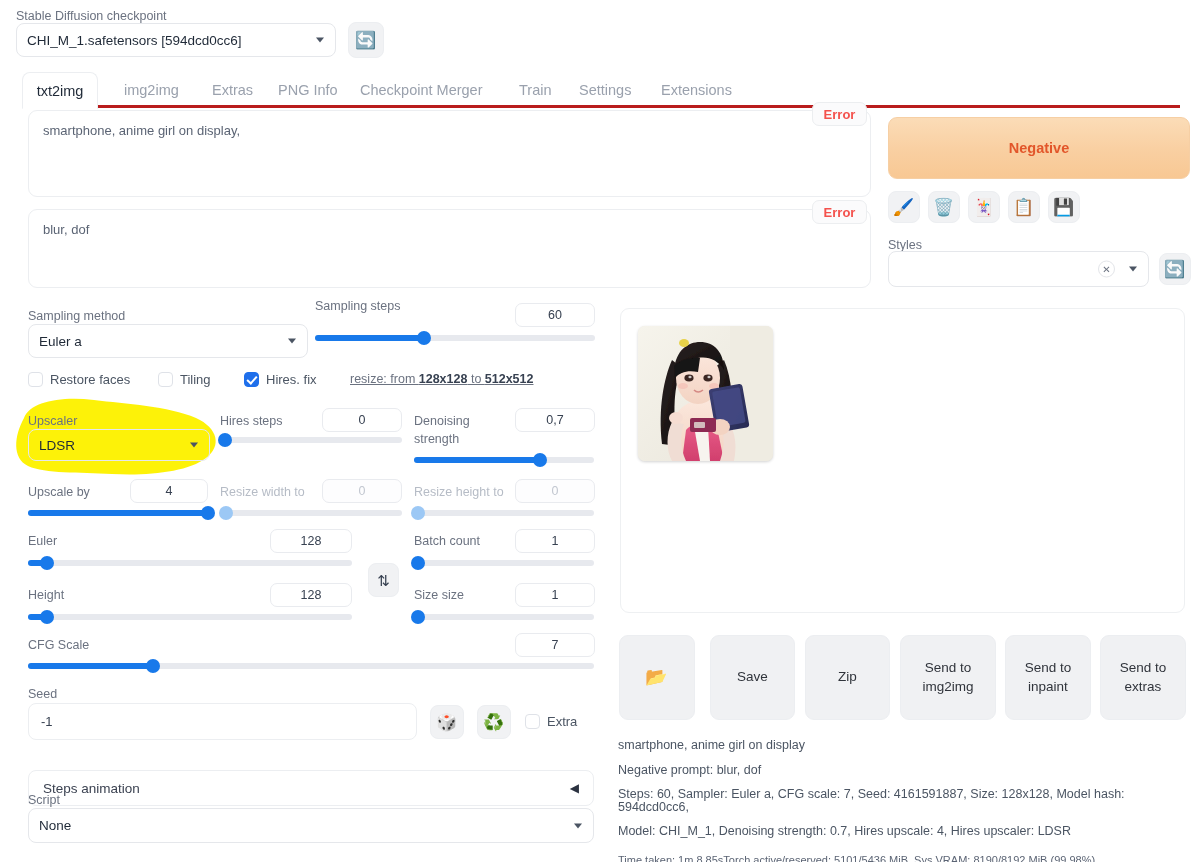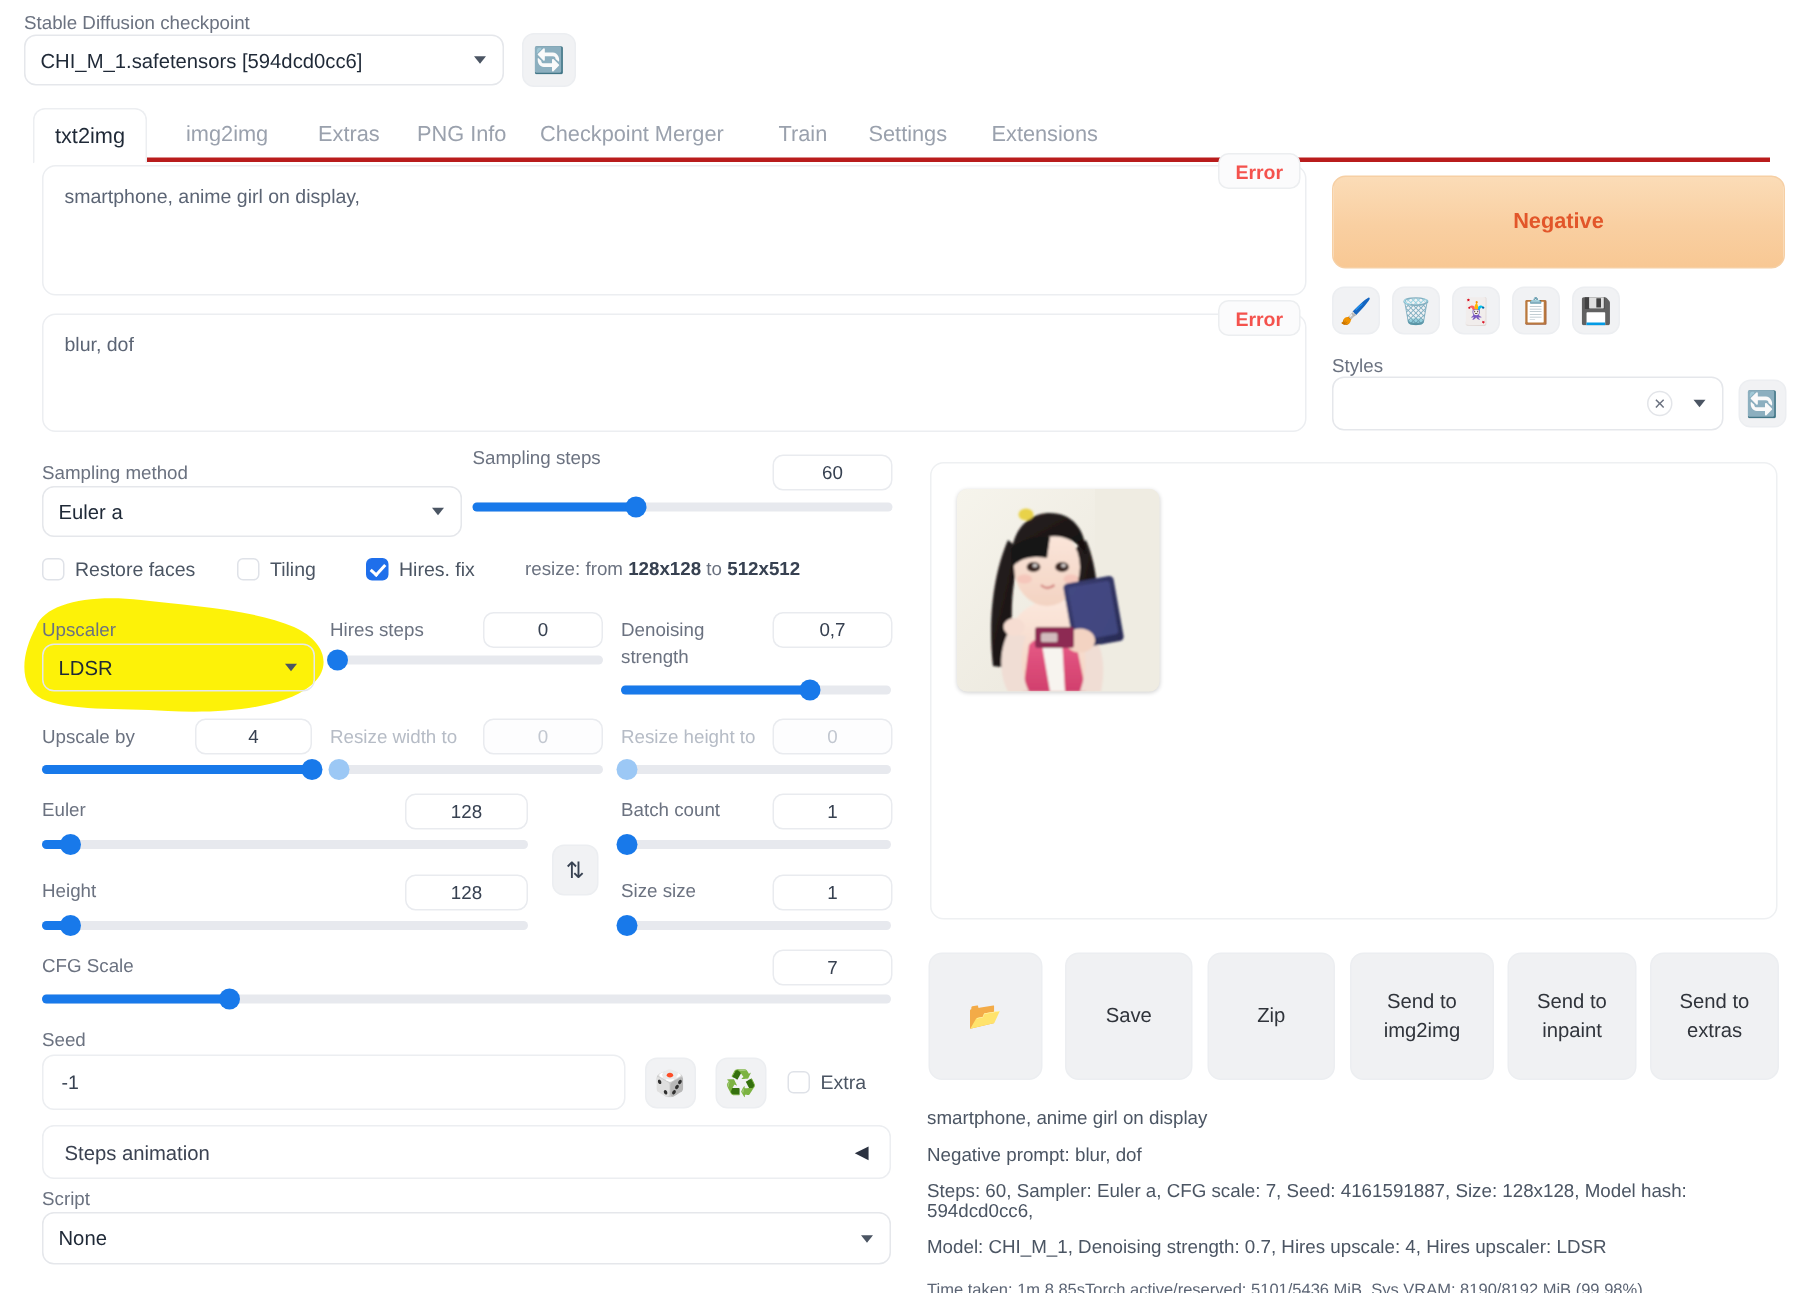--- a/index.html
+++ b/index.html
@@ -231,21 +231,21 @@
     </div>
   <div class="cb-row" style="position:absolute;left:158px;top:372px;">
     <span class="cbox"></span>
     <span>Tiling</span>
     </div>
   <div class="cb-row" style="position:absolute;left:244px;top:372px;">
     <span class="cbox on"></span>
     <span>Hires. fix</span>
     </div>
 
-  <div style="position:absolute;left:350px;top:372px;font-size:12.5px;color:#6b7280;">
+  <div style="position:absolute;left:350px;top:372px;font-size:12.5px;color:#6b7280;text-decoration:underline;">
     <span>resize: from </span><b style="color:#374151">128x128</b><span> to </span><b style="color:#374151">512x512</b>
   </div>
 
   <svg id="highlight" viewBox="0 0 218 92">
     <path d="M16 26 C 22 10, 52 4, 86 8 C 118 12, 160 14, 188 26 C 210 36, 214 54, 198 66
              C 180 80, 140 84, 104 82 C 70 80, 38 82, 20 74 C 4 66, 6 44, 16 26 Z" fill="#fdf200" opacity="0.97"></path>
   </svg>
 
   <div style="position:absolute;left:28px;top:411px;z-index:3;">
     <span class="lbl">Upscaler</span></div>
@@ -367,21 +367,21 @@
     <span>🎲</span>
     </div>
   <div class="iconbtn" style="position:absolute;left:477px;top:705px;width:34px;height:34px;">
     <span>♻️</span>
     </div>
   <div class="cb-row" style="position:absolute;left:525px;top:714px;">
     <span class="cbox"></span>
     <span>Extra</span>
     </div>
 
-  <div style="position:absolute;left:28px;top:750px;width:566px;height:36px;background:#fff;border:1px solid #eceef1;border-radius:8px;display:flex;align-items:center;padding:0 14px;font-size:13.5px;color:#3b4251;">
+  <div style="position:absolute;left:28px;top:770px;width:566px;height:36px;background:#fff;border:1px solid #eceef1;border-radius:8px;display:flex;align-items:center;padding:0 14px;font-size:13.5px;color:#3b4251;">
     <span>Steps animation</span>
     <span style="position:absolute;right:14px;font-size:12px;color:#2b3240;">◀</span>
   </div>
 
   <div style="position:absolute;left:28px;top:790px;">
     <span class="lbl">Script</span></div>
   <div class="dropdown" style="position:absolute;left:28px;top:808px;width:566px;height:35px;">
     <span>None</span>
     <span class="caret"></span>
   </div>

